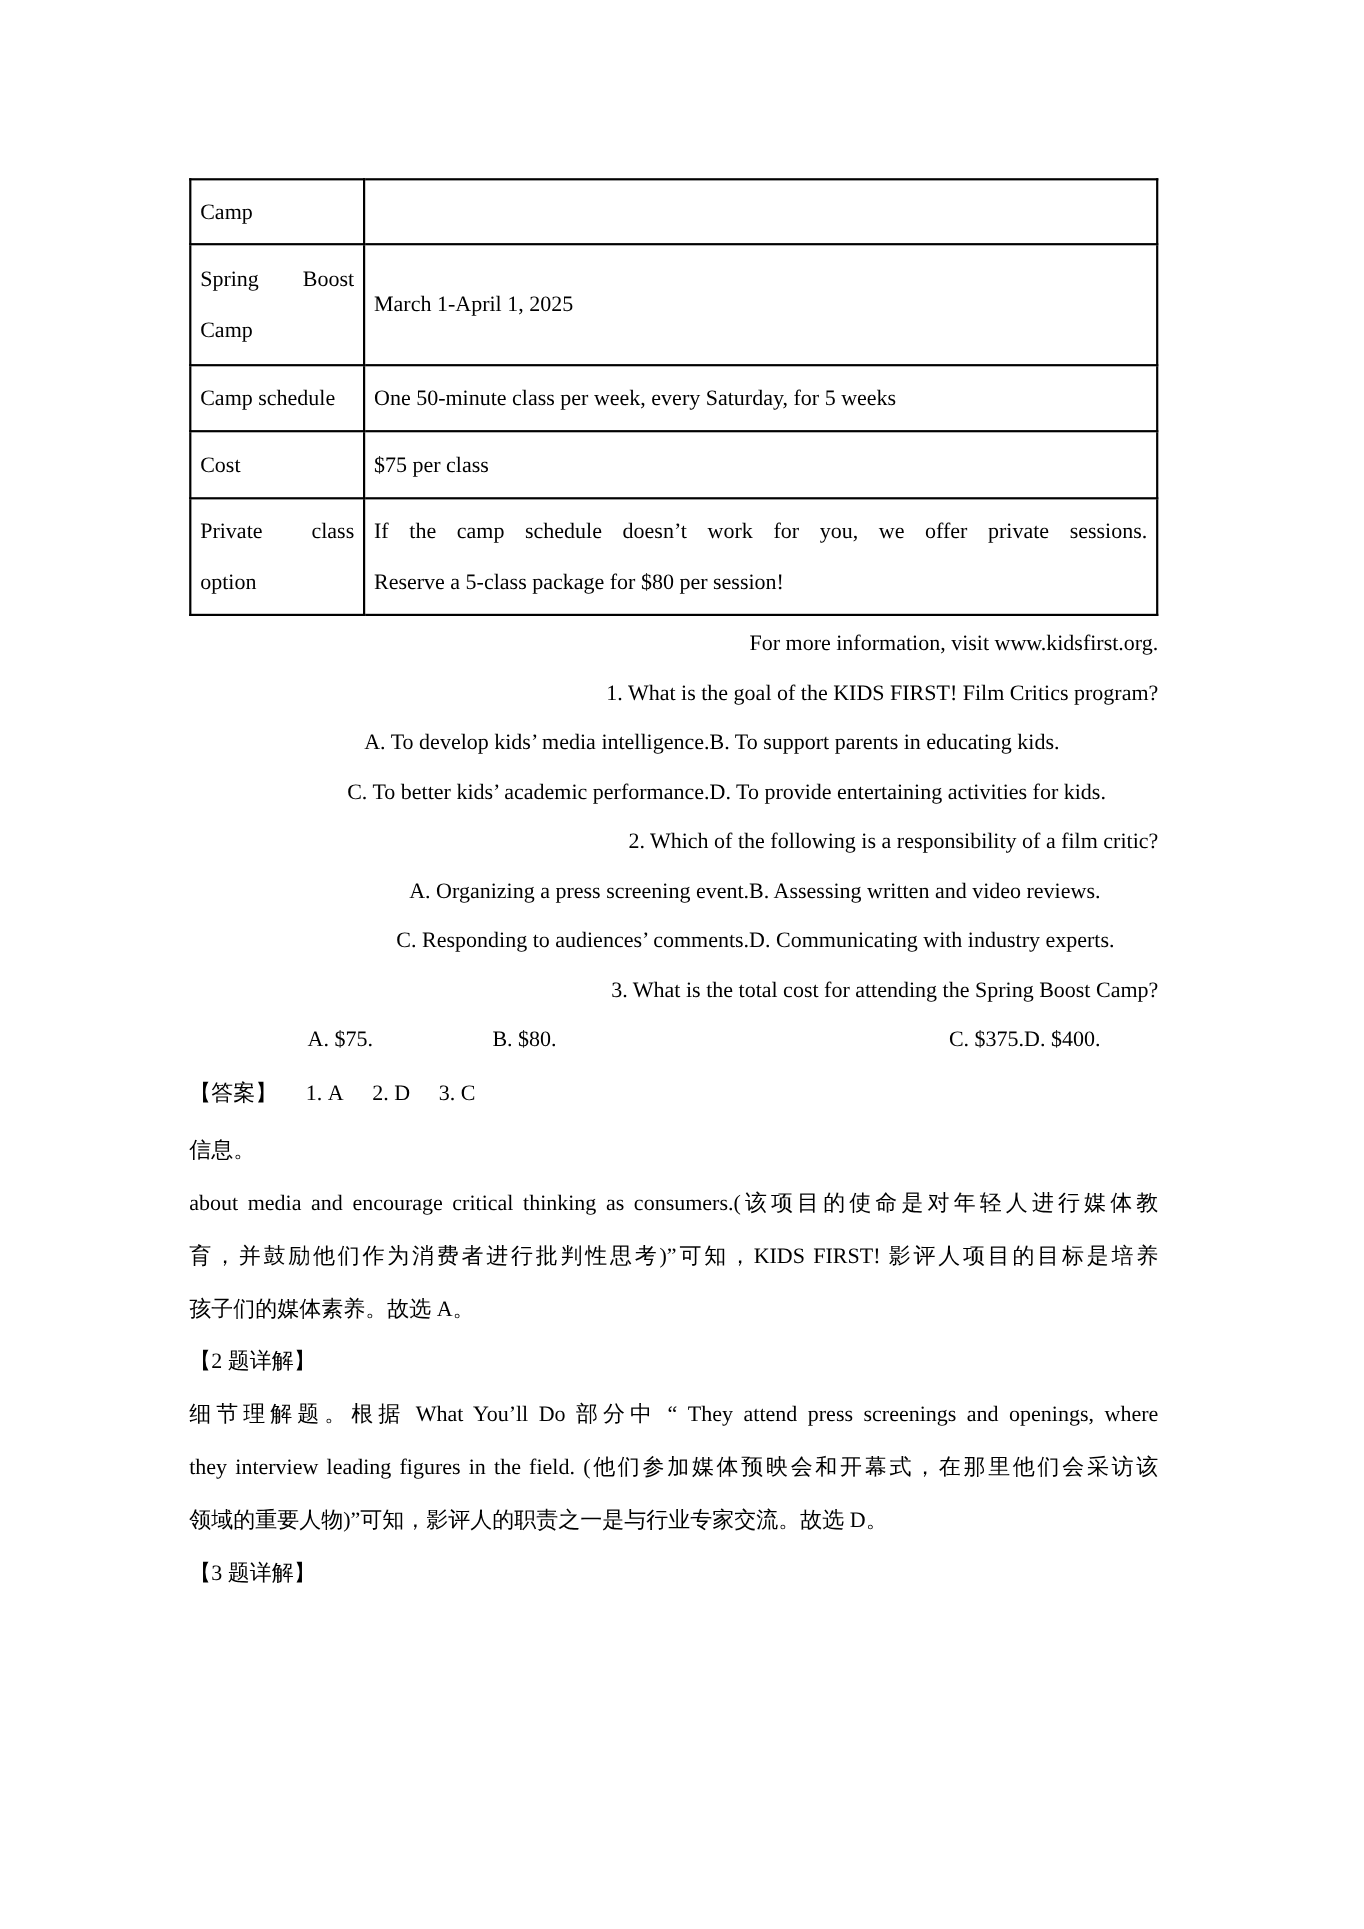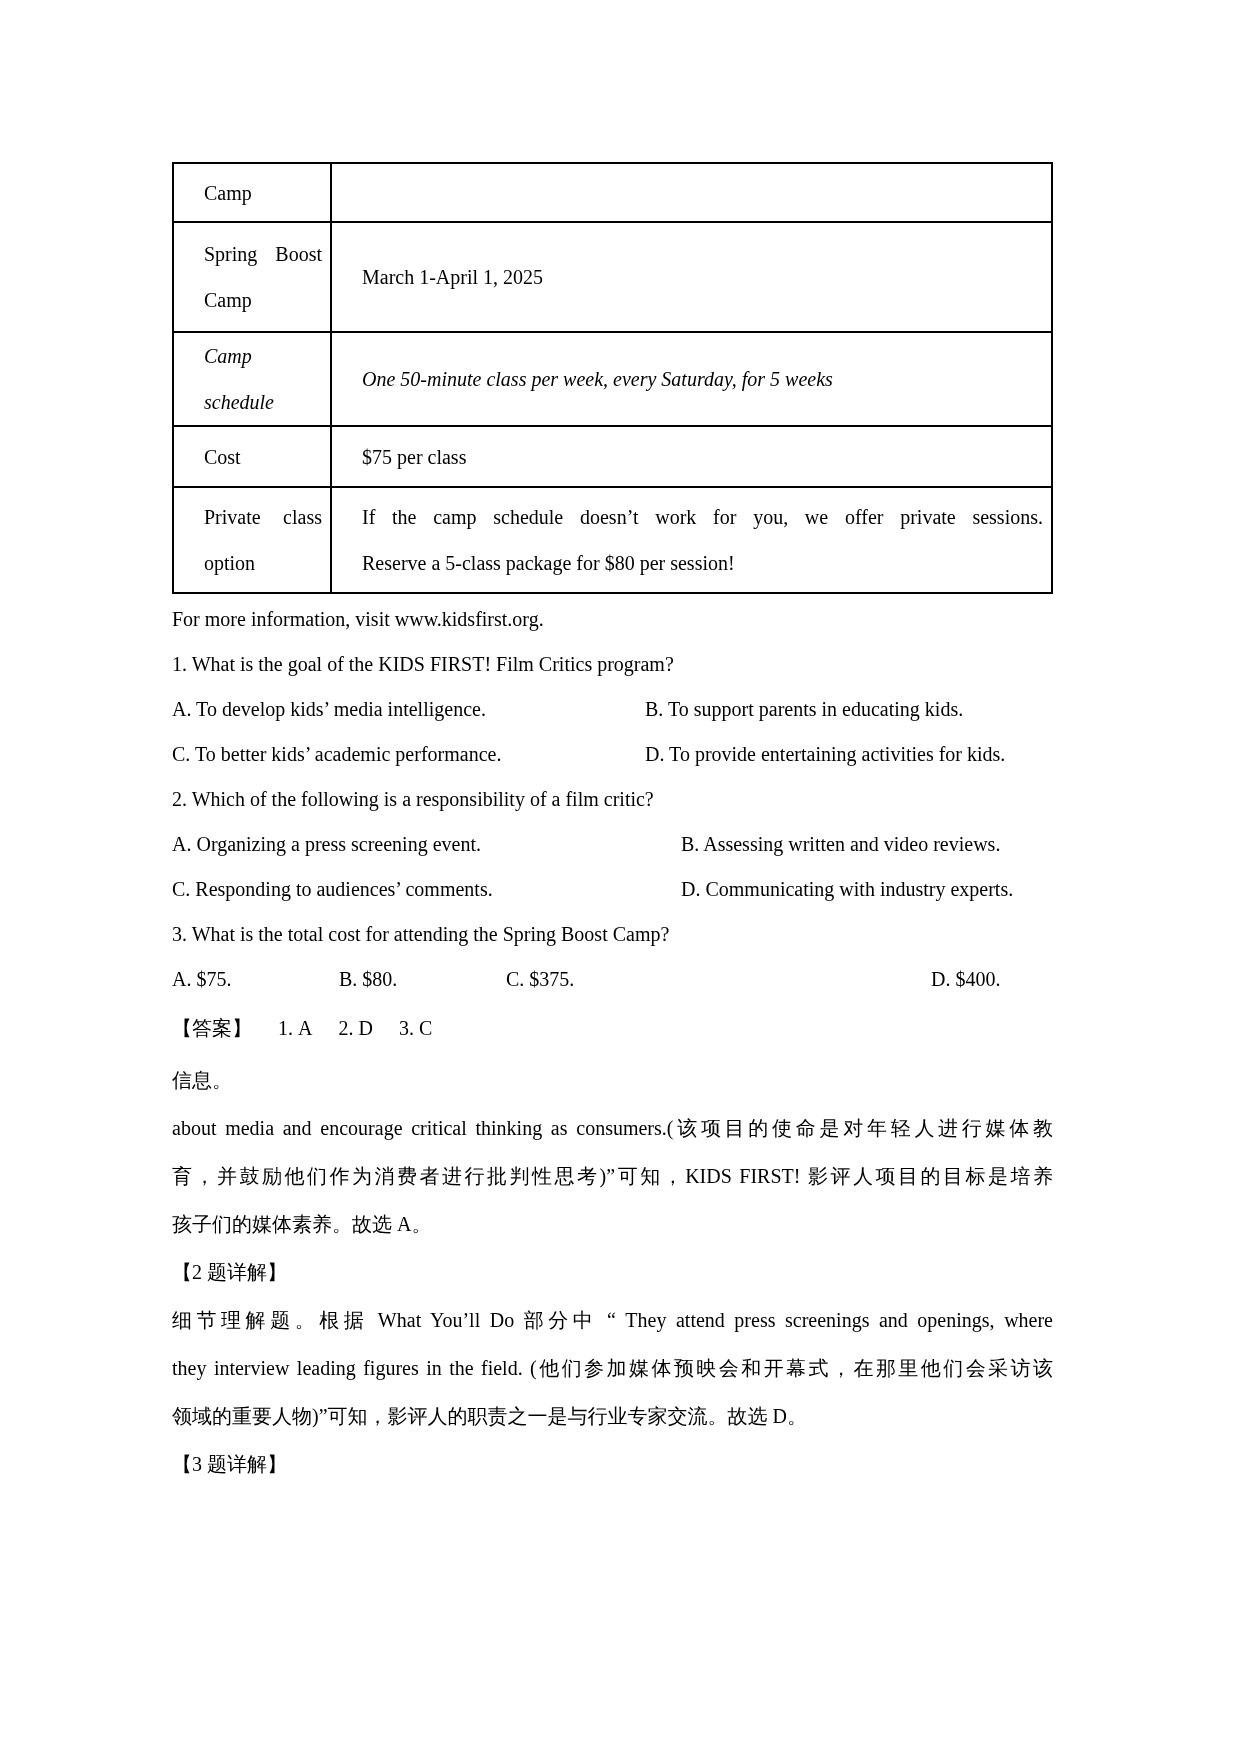--- a/index.html
+++ b/index.html
@@ -12,30 +12,30 @@
   .doc { position:absolute; left:172px; top:162px; width:881px; }
 
   
   table.info { border-collapse:collapse; width:881px; table-layout:fixed; }
   table.info td {
     border:2px solid #000; padding:0 8px; vertical-align:middle;
     overflow:hidden;
   }
   td.lab { width:140px; }
   .cell-lines { width:100%; }
-  .cell-line { line-height:46px;margin-left:22px; }
+  .cell-line { line-height:46px; }
   .jb { text-align:justify; text-align-last:justify; }
   tr.r1 td { height:57px; }
   tr.r2 td { height:108px; }
-  tr.r3 td { height:58px;font-style:italic; }
+  tr.r3 td { height:58px; }
   tr.r4 td { height:59px; }
   tr.r5 td { height:104px; }
 
   
-  .qline { line-height:45px; }
+  .qline { line-height:45px;text-align:right; }
   .opts { display:flex; }
   .opts > span { display:block; }
   .q1col { width:473px; flex:none; }
   .q2col { width:509px; flex:none; }
   .c3a { width:167px; flex:none; }
   .c3b { width:167px; flex:none; }
   .c3c { width:425px; flex:none; }
   .answer-line { line-height:45px; margin-top:4px; }
   .answer-line .ans-item { margin-left:26px; }
   .answer-line .ans-item:first-of-type { margin-left:6px; }

